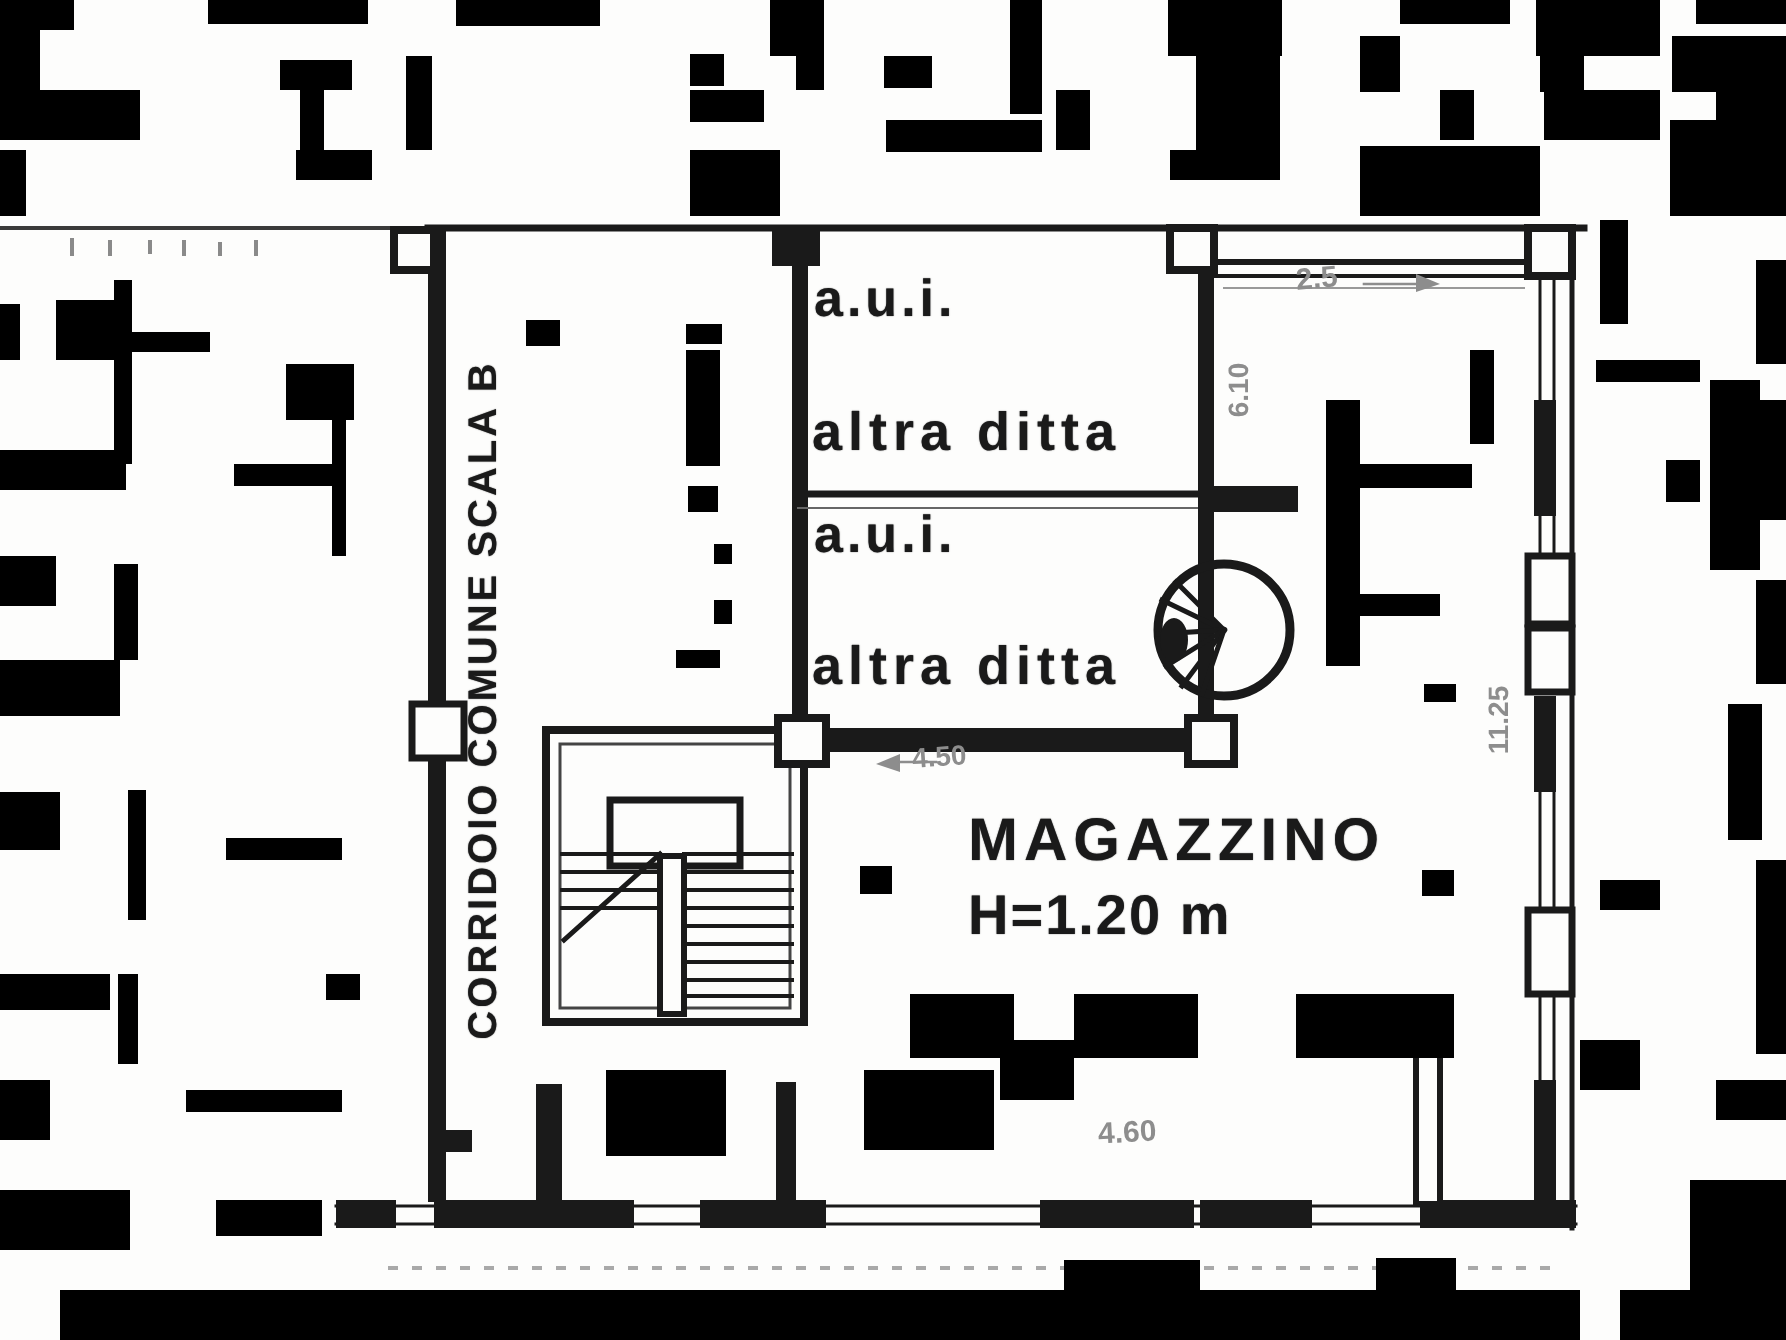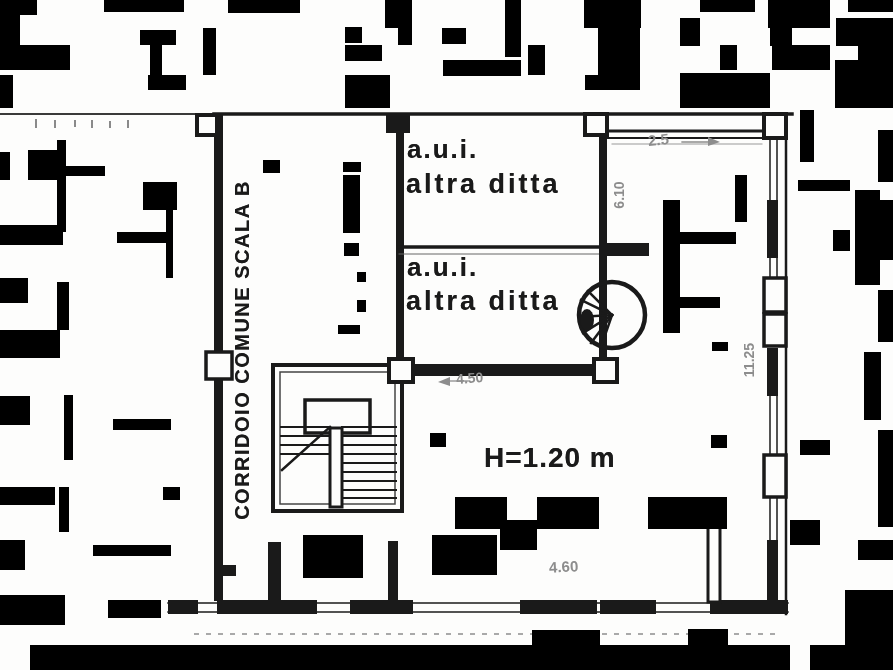--- a/index.html
+++ b/index.html
@@ -8,21 +8,21 @@
     background:var(--paper,#fdfdfc);
     font-family:"Liberation Sans", sans-serif;
   }
   svg.linework{position:absolute;left:0;top:0;}
   .blk{position:absolute;background:#000;}
   .lbl{
     position:absolute;color:var(--ink,#1a1a1a);font-weight:bold;
     white-space:nowrap;line-height:1;text-shadow:0 0 0.6px rgba(20,20,20,.75);
   }
   .lbl-aui{font-size:26px;letter-spacing:2px;}
-  .lbl-ditta{font-size:27px;letter-spacing:3px;}
+  .lbl-ditta{font-size:27px;letter-spacing:3px;margin-top:32px;}
   .lbl-magazzino{font-size:30px;letter-spacing:3px;}
   .lbl-h{font-size:28px;letter-spacing:1px;}
   .lbl-corridor{
     left:45px;top:337px;width:400px;height:26px;
     transform:rotate(-90deg);transform-origin:center;
     text-align:center;font-size:20px;letter-spacing:1.5px;
   }
   .dim{
     position:absolute;color:var(--dim,#8d8d8d);font-weight:bold;
     white-space:nowrap;line-height:1;font-size:14px;
@@ -154,20 +154,21 @@
   </svg>
 
   <div class="lbl lbl-corridor">CORRIDOIO COMUNE SCALA B</div>
 
   <div class="lbl lbl-aui" style="left:407px;top:136px;">a.u.i.</div>
   <div class="lbl lbl-ditta" style="left:406px;top:171px;">altra ditta</div>
 
   <div class="lbl lbl-aui" style="left:407px;top:254px;">a.u.i.</div>
   <div class="lbl lbl-ditta" style="left:406px;top:288px;">altra ditta</div>
 
+  <div class="lbl lbl-magazzino" style="left:484px;top:406px;">MAGAZZINO</div>
   <div class="lbl lbl-h" style="left:484px;top:444px;">H=1.20 m</div>
 
   <div class="dim" style="left:648px;top:132px;font-size:15px;transform:rotate(-5deg);">2.5</div>
   <div class="dim dim-rot" style="left:590px;top:187px;width:60px;height:16px;">6.10</div>
   <div class="dim" style="left:456px;top:371px;transform:rotate(-4deg);">4.50</div>
   <div class="dim" style="left:549px;top:559px;font-size:15px;transform:rotate(-3deg);">4.60</div>
   <div class="dim dim-rot" style="left:715px;top:352px;width:70px;height:16px;">11.25</div>
 
   <div id="noise">
       <div class="blk" style="left: 0px; top: 0px; width: 37px; height: 15px;"></div>

